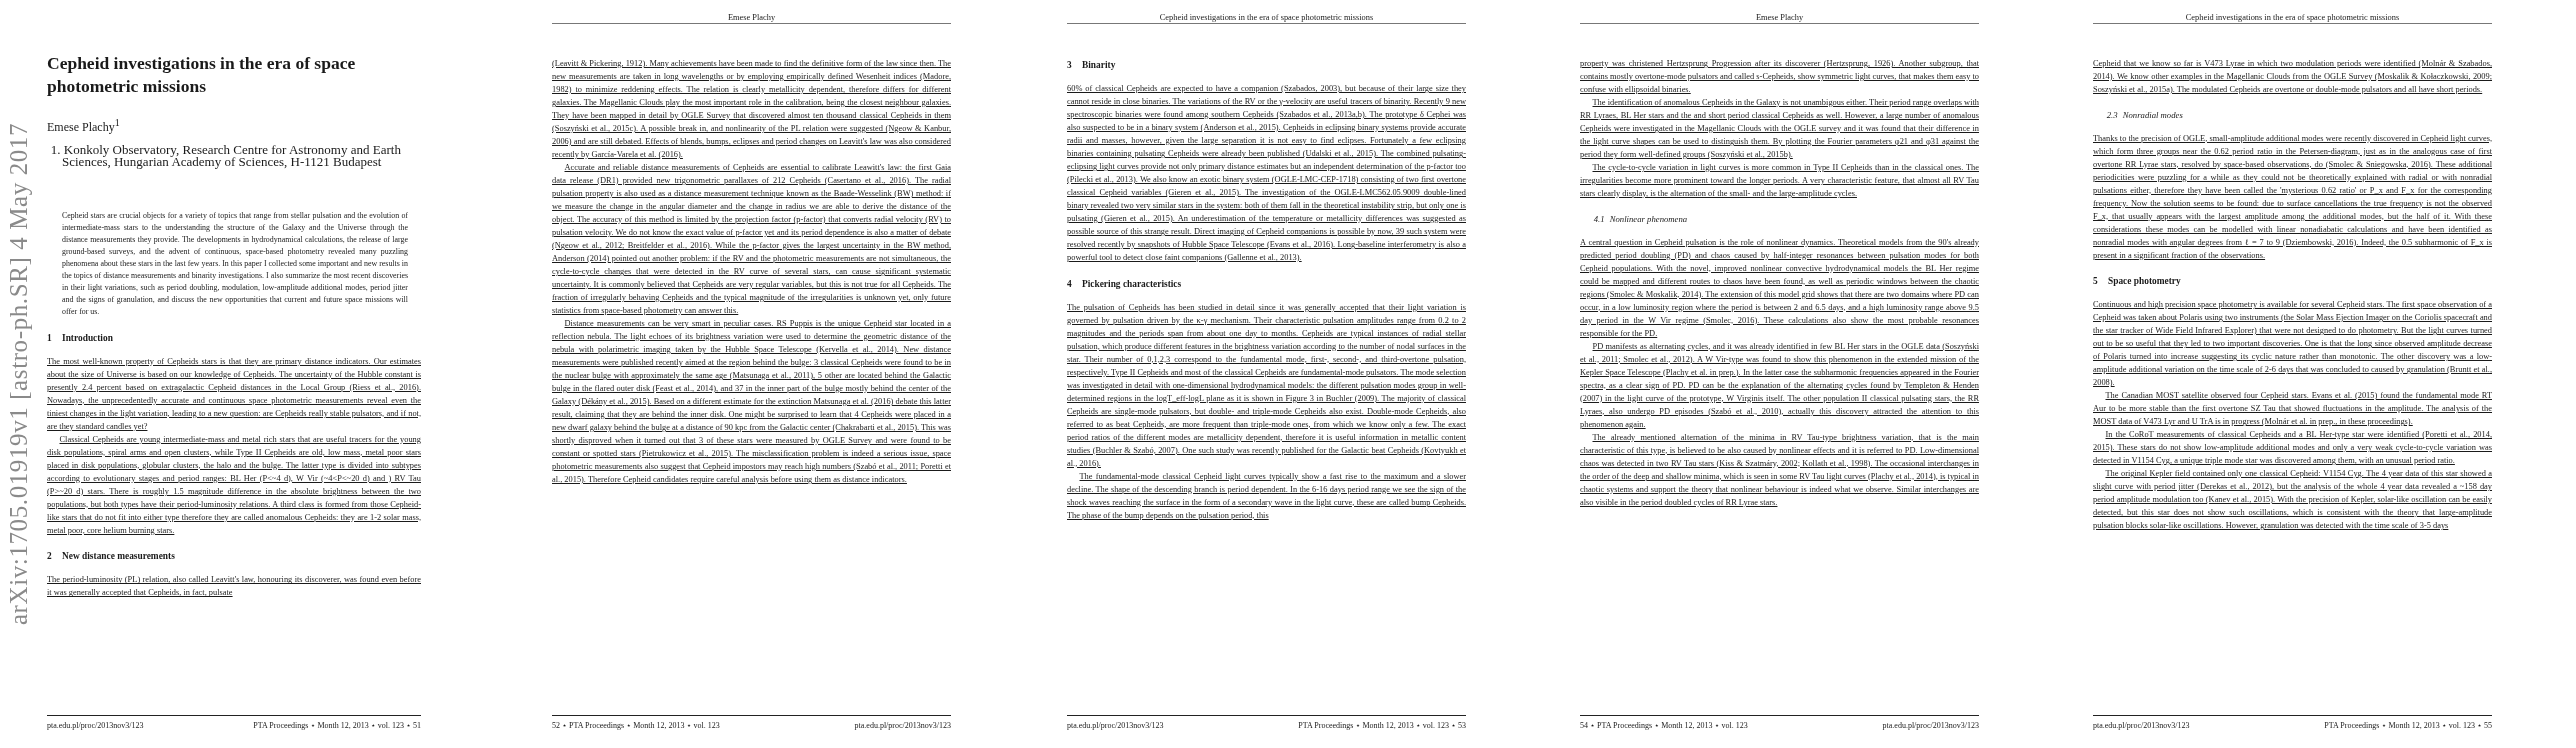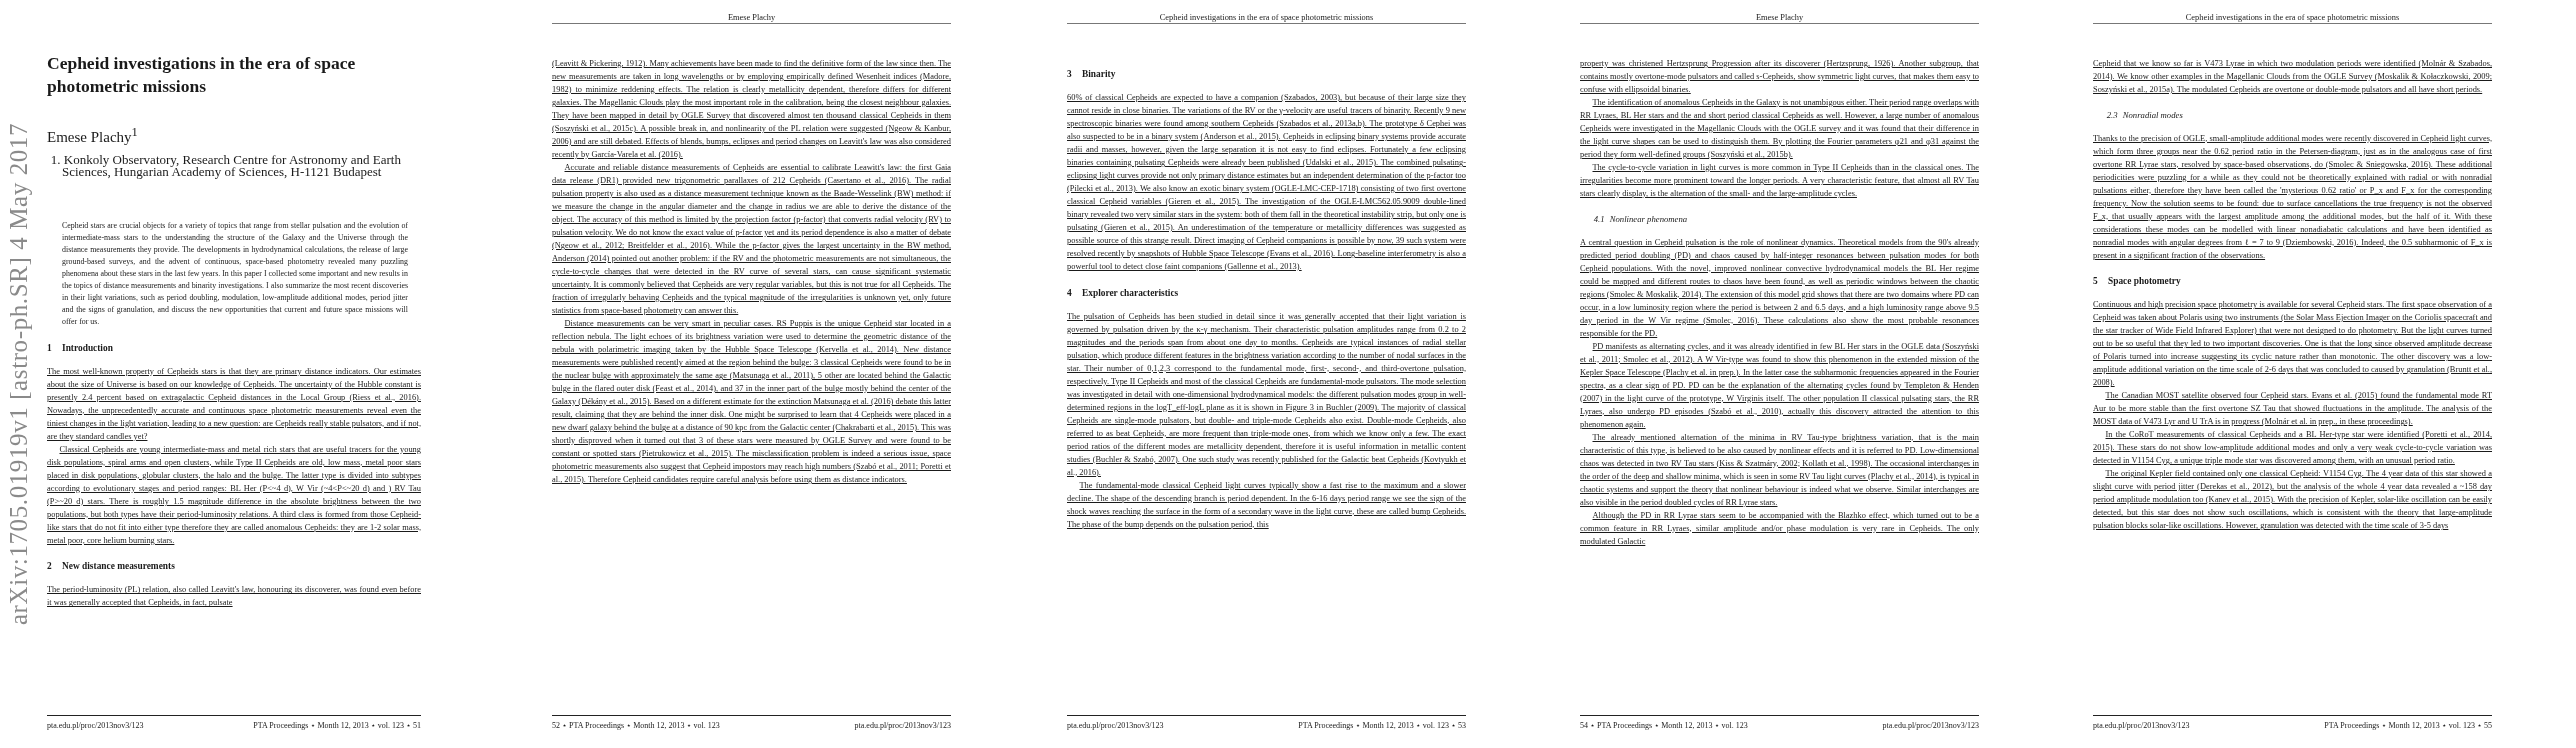--- a/index.html
+++ b/index.html
@@ -12,21 +12,21 @@
   .p1 { left:47px; width:374px; }
   .p2 { left:552px; width:399px; }
   .p3 { left:1067px; width:399px; }
   .p4 { left:1580px; width:399px; }
   .p5 { left:2093px; width:399px; }
   .runhead { position:absolute; top:12.5px; left:0; right:0; text-align:center; font-size:8.4px;
              border-bottom:0.8px solid #777; padding-bottom:1.9px; }
   .content { position:absolute; top:57px; left:0; right:0; font-size:8.4px; line-height:13px; text-align:justify; }
   .p1 .content { top:0; }
   .title { margin:52px 0 0 0; font-size:17.5px; line-height:22.5px; font-weight:bold; text-align:left; }
-  .author { margin-top:29px; font-size:15px; }
+  .author { margin-top:19px; font-size:12px; }
   .affil { margin-top:10px; font-size:13px; line-height:12px; padding-left:15px; text-indent:-11.2px; text-align:left; }
   .abstract { margin:42px 13px 0 15px; font-size:7.9px; line-height:12px; }
   h2 { font-size:9.4px; font-weight:bold; margin:13.7px 0 10px 0; }
   h2 .num { display:inline-block; width:15px; }
   h3 { font-size:8.7px; font-style:italic; font-weight:normal; margin:12.5px 0 10px 13.7px; }
   h3 .num { display:inline-block; width:16px; }
   p { margin:0;text-decoration:underline; }
   p.ind { text-indent:12.5px; }
   .footer { position:absolute; top:715px; left:0; right:0; border-top:0.8px solid #222; padding-top:5px;
             font-size:8px; display:flex; justify-content:space-between;gap:12px; }
@@ -65,43 +65,42 @@
   </div>
   <div class="footer">
     <span>52 ⋆ PTA Proceedings ⋆ Month 12, 2013 ⋆ vol. 123</span>
     <span>pta.edu.pl/proc/2013nov3/123</span>
   </div>
 </div>
 
 <div class="page p3">
   <div class="runhead">Cepheid investigations in the era of space photometric missions</div>
   <div class="content">
-    <h2 style="margin-top:11px"><span class="num">3</span><span>Binarity</span></h2>
+    <h2 style="margin-top:2px"><span class="num">3</span><span>Binarity</span></h2>
     <p>60% of classical Cepheids are expected to have a companion (Szabados, 2003), but because of their large size they cannot reside in close binaries. The variations of the RV or the γ-velocity are useful tracers of binarity. Recently 9 new spectroscopic binaries were found among southern Cepheids (Szabados et al., 2013a,b). The prototype δ Cephei was also suspected to be in a binary system (Anderson et al., 2015). Cepheids in eclipsing binary systems provide accurate radii and masses, however, given the large separation it is not easy to find eclipses. Fortunately a few eclipsing binaries containing pulsating Cepheids were already been published (Udalski et al., 2015). The combined pulsating-eclipsing light curves provide not only primary distance estimates but an independent determination of the p-factor too (Pilecki et al., 2013). We also know an exotic binary system (OGLE-LMC-CEP-1718) consisting of two first overtone classical Cepheid variables (Gieren et al., 2015). The investigation of the OGLE-LMC562.05.9009 double-lined binary revealed two very similar stars in the system: both of them fall in the theoretical instability strip, but only one is pulsating (Gieren et al., 2015). An underestimation of the temperature or metallicity differences was suggested as possible source of this strange result. Direct imaging of Cepheid companions is possible by now, 39 such system were resolved recently by snapshots of Hubble Space Telescope (Evans et al., 2016). Long-baseline interferometry is also a powerful tool to detect close faint companions (Gallenne et al., 2013).</p>
-    <h2><span class="num">4</span><span>Explorer characteristics</span></h2>
+    <h2><span class="num">4</span><span>Pickering characteristics</span></h2>
     <p>The pulsation of Cepheids has been studied in detail since it was generally accepted that their light variation is governed by pulsation driven by the κ-γ mechanism. Their characteristic pulsation amplitudes range from 0.2 to 2 magnitudes and the periods span from about one day to months. Cepheids are typical instances of radial stellar pulsation, which produce different features in the brightness variation according to the number of nodal surfaces in the star. Their number of 0,1,2,3 correspond to the fundamental mode, first-, second-, and third-overtone pulsation, respectively. Type II Cepheids and most of the classical Cepheids are fundamental-mode pulsators. The mode selection was investigated in detail with one-dimensional hydrodynamical models: the different pulsation modes group in well-determined regions in the logT_eff-logL plane as it is shown in Figure 3 in Buchler (2009). The majority of classical Cepheids are single-mode pulsators, but double- and triple-mode Cepheids also exist. Double-mode Cepheids, also referred to as beat Cepheids, are more frequent than triple-mode ones, from which we know only a few. The exact period ratios of the different modes are metallicity dependent, therefore it is useful information in metallic content studies (Buchler &amp; Szabó, 2007). One such study was recently published for the Galactic beat Cepheids (Kovtyukh et al., 2016).</p>
     <p class="ind">The fundamental-mode classical Cepheid light curves typically show a fast rise to the maximum and a slower decline. The shape of the descending branch is period dependent. In the 6-16 days period range we see the sign of the shock waves reaching the surface in the form of a secondary wave in the light curve, these are called bump Cepheids. The phase of the bump depends on the pulsation period, this</p>
   </div>
   <div class="footer">
     <span>pta.edu.pl/proc/2013nov3/123</span>
     <span>PTA Proceedings ⋆ Month 12, 2013 ⋆ vol. 123 ⋆ 53</span>
   </div>
 </div>
 
 <div class="page p4">
   <div class="runhead">Emese Plachy</div>
   <div class="content">
     <p>property was christened Hertzsprung Progression after its discoverer (Hertzsprung, 1926). Another subgroup, that contains mostly overtone-mode pulsators and called s-Cepheids, show symmetric light curves, that makes them easy to confuse with ellipsoidal binaries.</p>
     <p class="ind">The identification of anomalous Cepheids in the Galaxy is not unambigous either. Their period range overlaps with RR Lyraes, BL Her stars and the and short period classical Cepheids as well. However, a large number of anomalous Cepheids were investigated in the Magellanic Clouds with the OGLE survey and it was found that their difference in the light curve shapes can be used to distinguish them. By plotting the Fourier parameters φ21 and φ31 against the period they form well-defined groups (Soszyński et al., 2015b).</p>
     <p class="ind">The cycle-to-cycle variation in light curves is more common in Type II Cepheids than in the classical ones. The irregularities become more prominent toward the longer periods. A very characteristic feature, that almost all RV Tau stars clearly display, is the alternation of the small- and the large-amplitude cycles.</p>
     <h3><span class="num">4.1</span><span>Nonlinear phenomena</span></h3>
     <p>A central question in Cepheid pulsation is the role of nonlinear dynamics. Theoretical models from the 90's already predicted period doubling (PD) and chaos caused by half-integer resonances between pulsation modes for both Cepheid populations. With the novel, improved nonlinear convective hydrodynamical models the BL Her regime could be mapped and different routes to chaos have been found, as well as periodic windows between the chaotic regions (Smolec &amp; Moskalik, 2014). The extension of this model grid shows that there are two domains where PD can occur, in a low luminosity region where the period is between 2 and 6.5 days, and a high luminosity range above 9.5 day period in the W Vir regime (Smolec, 2016). These calculations also show the most probable resonances responsible for the PD.</p>
     <p class="ind">PD manifests as alternating cycles, and it was already identified in few BL Her stars in the OGLE data (Soszyński et al., 2011; Smolec et al., 2012). A W Vir-type was found to show this phenomenon in the extended mission of the Kepler Space Telescope (Plachy et al. in prep.). In the latter case the subharmonic frequencies appeared in the Fourier spectra, as a clear sign of PD. PD can be the explanation of the alternating cycles found by Templeton &amp; Henden (2007) in the light curve of the prototype, W Virginis itself. The other population II classical pulsating stars, the RR Lyraes, also undergo PD episodes (Szabó et al., 2010), actually this discovery attracted the attention to this phenomenon again.</p>
     <p class="ind">The already mentioned alternation of the minima in RV Tau-type brightness variation, that is the main characteristic of this type, is believed to be also caused by nonlinear effects and it is referred to PD. Low-dimensional chaos was detected in two RV Tau stars (Kiss &amp; Szatmáry, 2002; Kollath et al., 1998). The occasional interchanges in the order of the deep and shallow minima, which is seen in some RV Tau light curves (Plachy et al., 2014), is typical in chaotic systems and support the theory that nonlinear behaviour is indeed what we observe. Similar interchanges are also visible in the period doubled cycles of RR Lyrae stars.</p>
-    <p class="ind">Although the PD in RR Lyrae stars seem to be accompanied with the Blazhko effect, which turned out to be a common feature in RR Lyraes, similar amplitude and/or phase modulation is very rare in Cepheids. The only modulated Galactic</p>
   </div>
   <div class="footer">
     <span>54 ⋆ PTA Proceedings ⋆ Month 12, 2013 ⋆ vol. 123</span>
     <span>pta.edu.pl/proc/2013nov3/123</span>
   </div>
 </div>
 
 <div class="page p5">
   <div class="runhead">Cepheid investigations in the era of space photometric missions</div>
   <div class="content">

